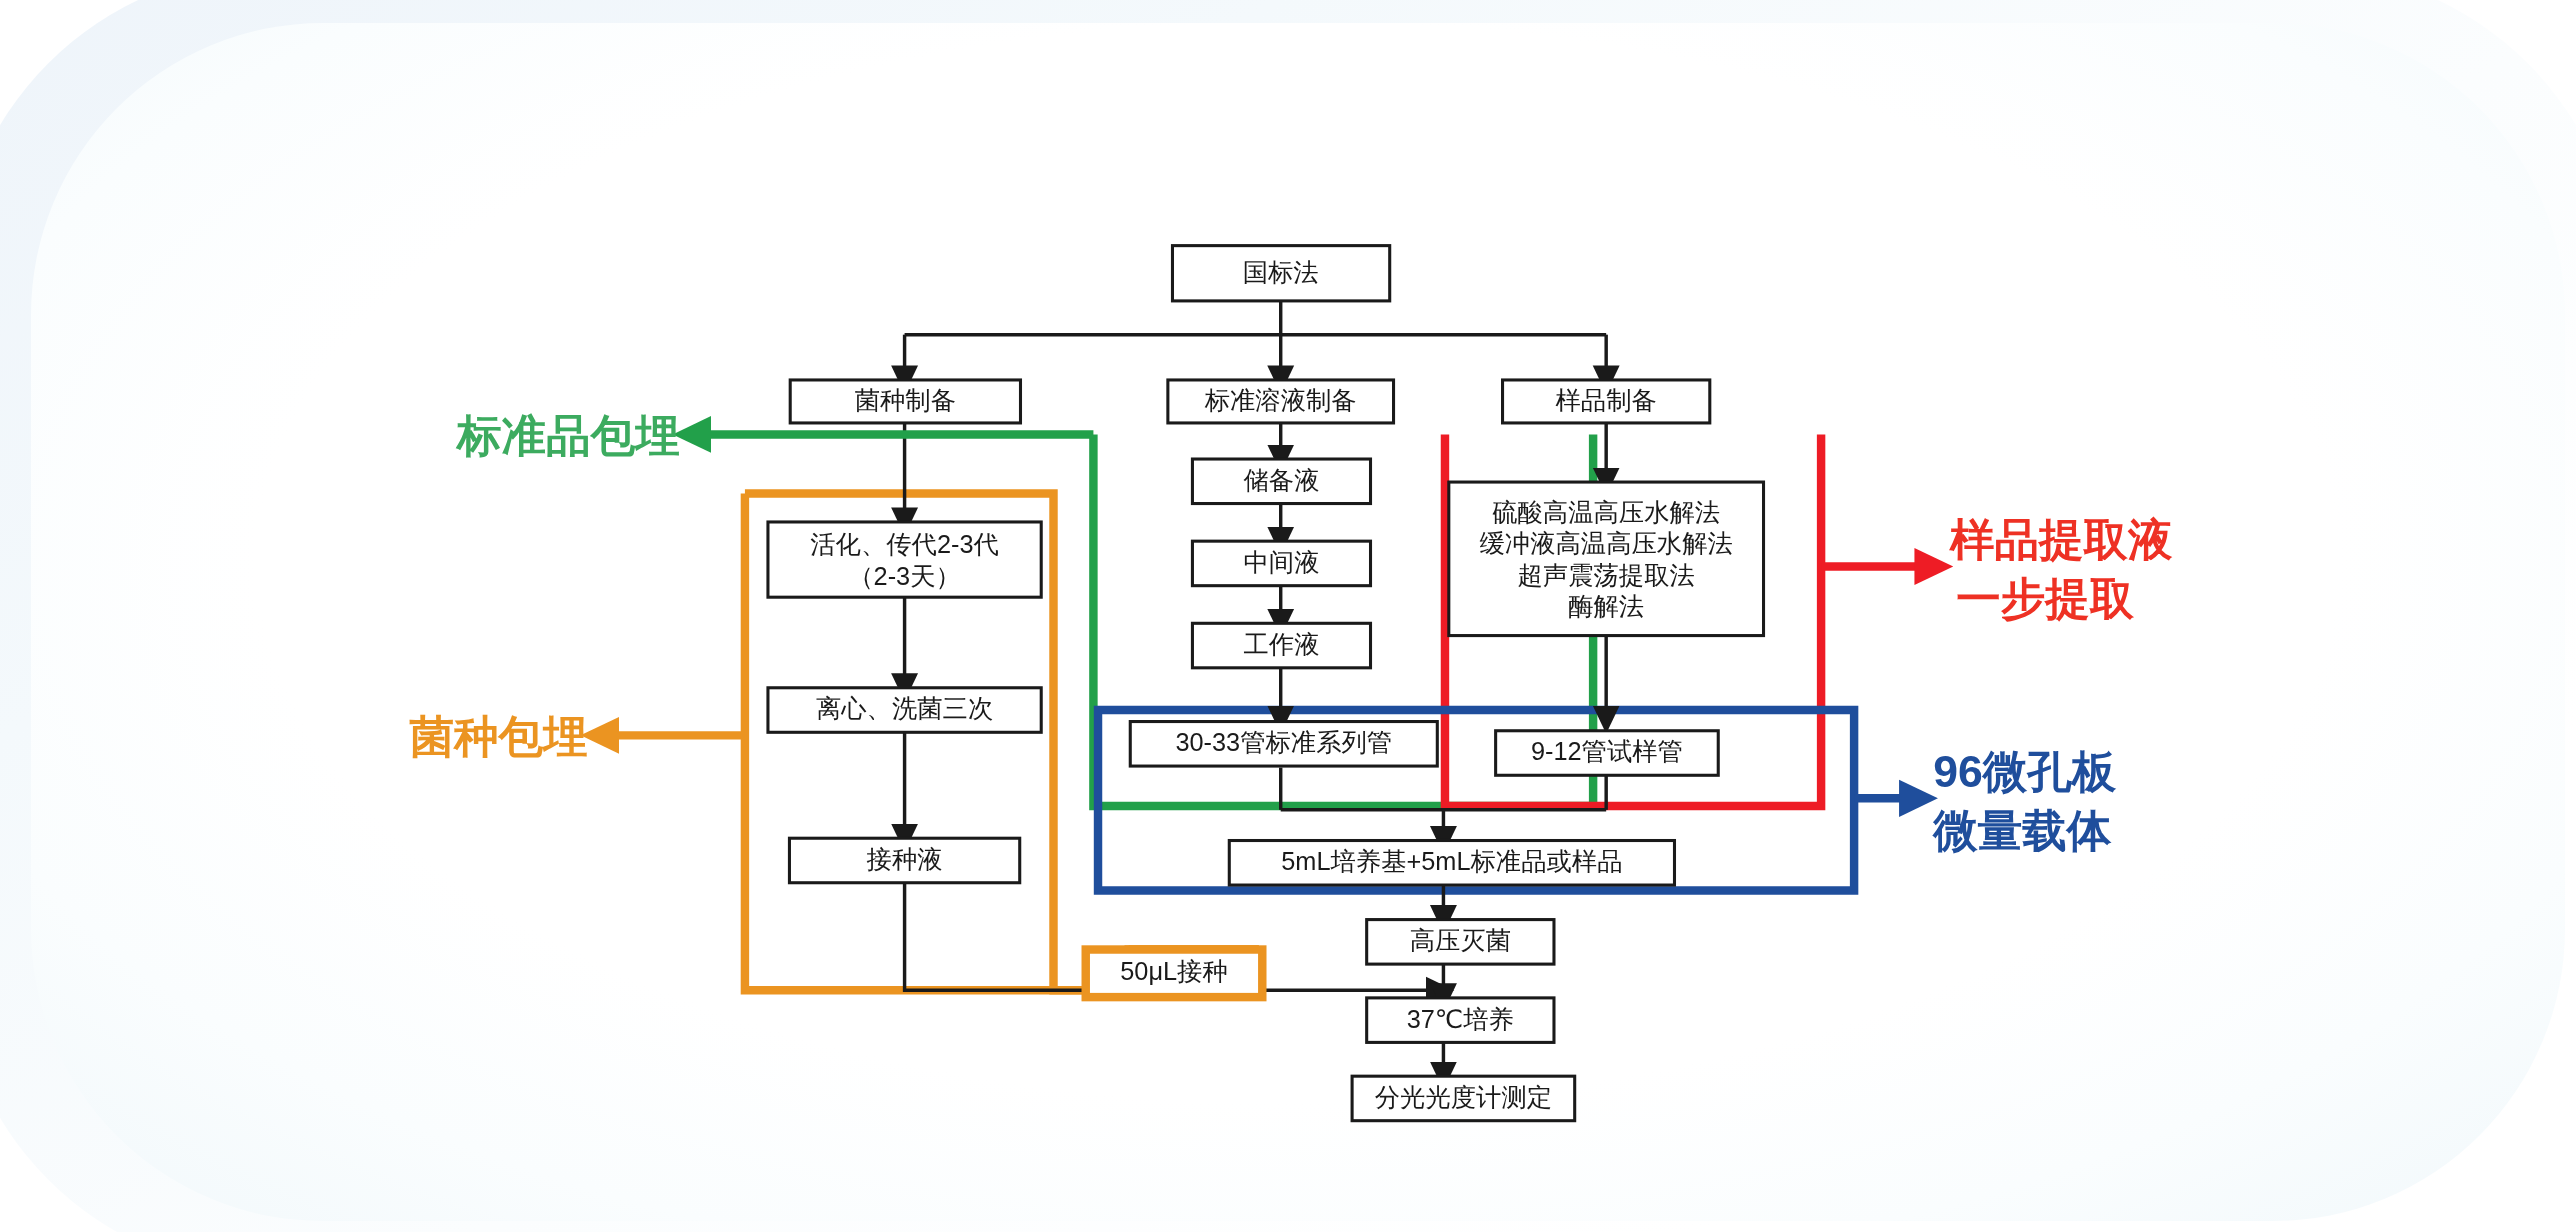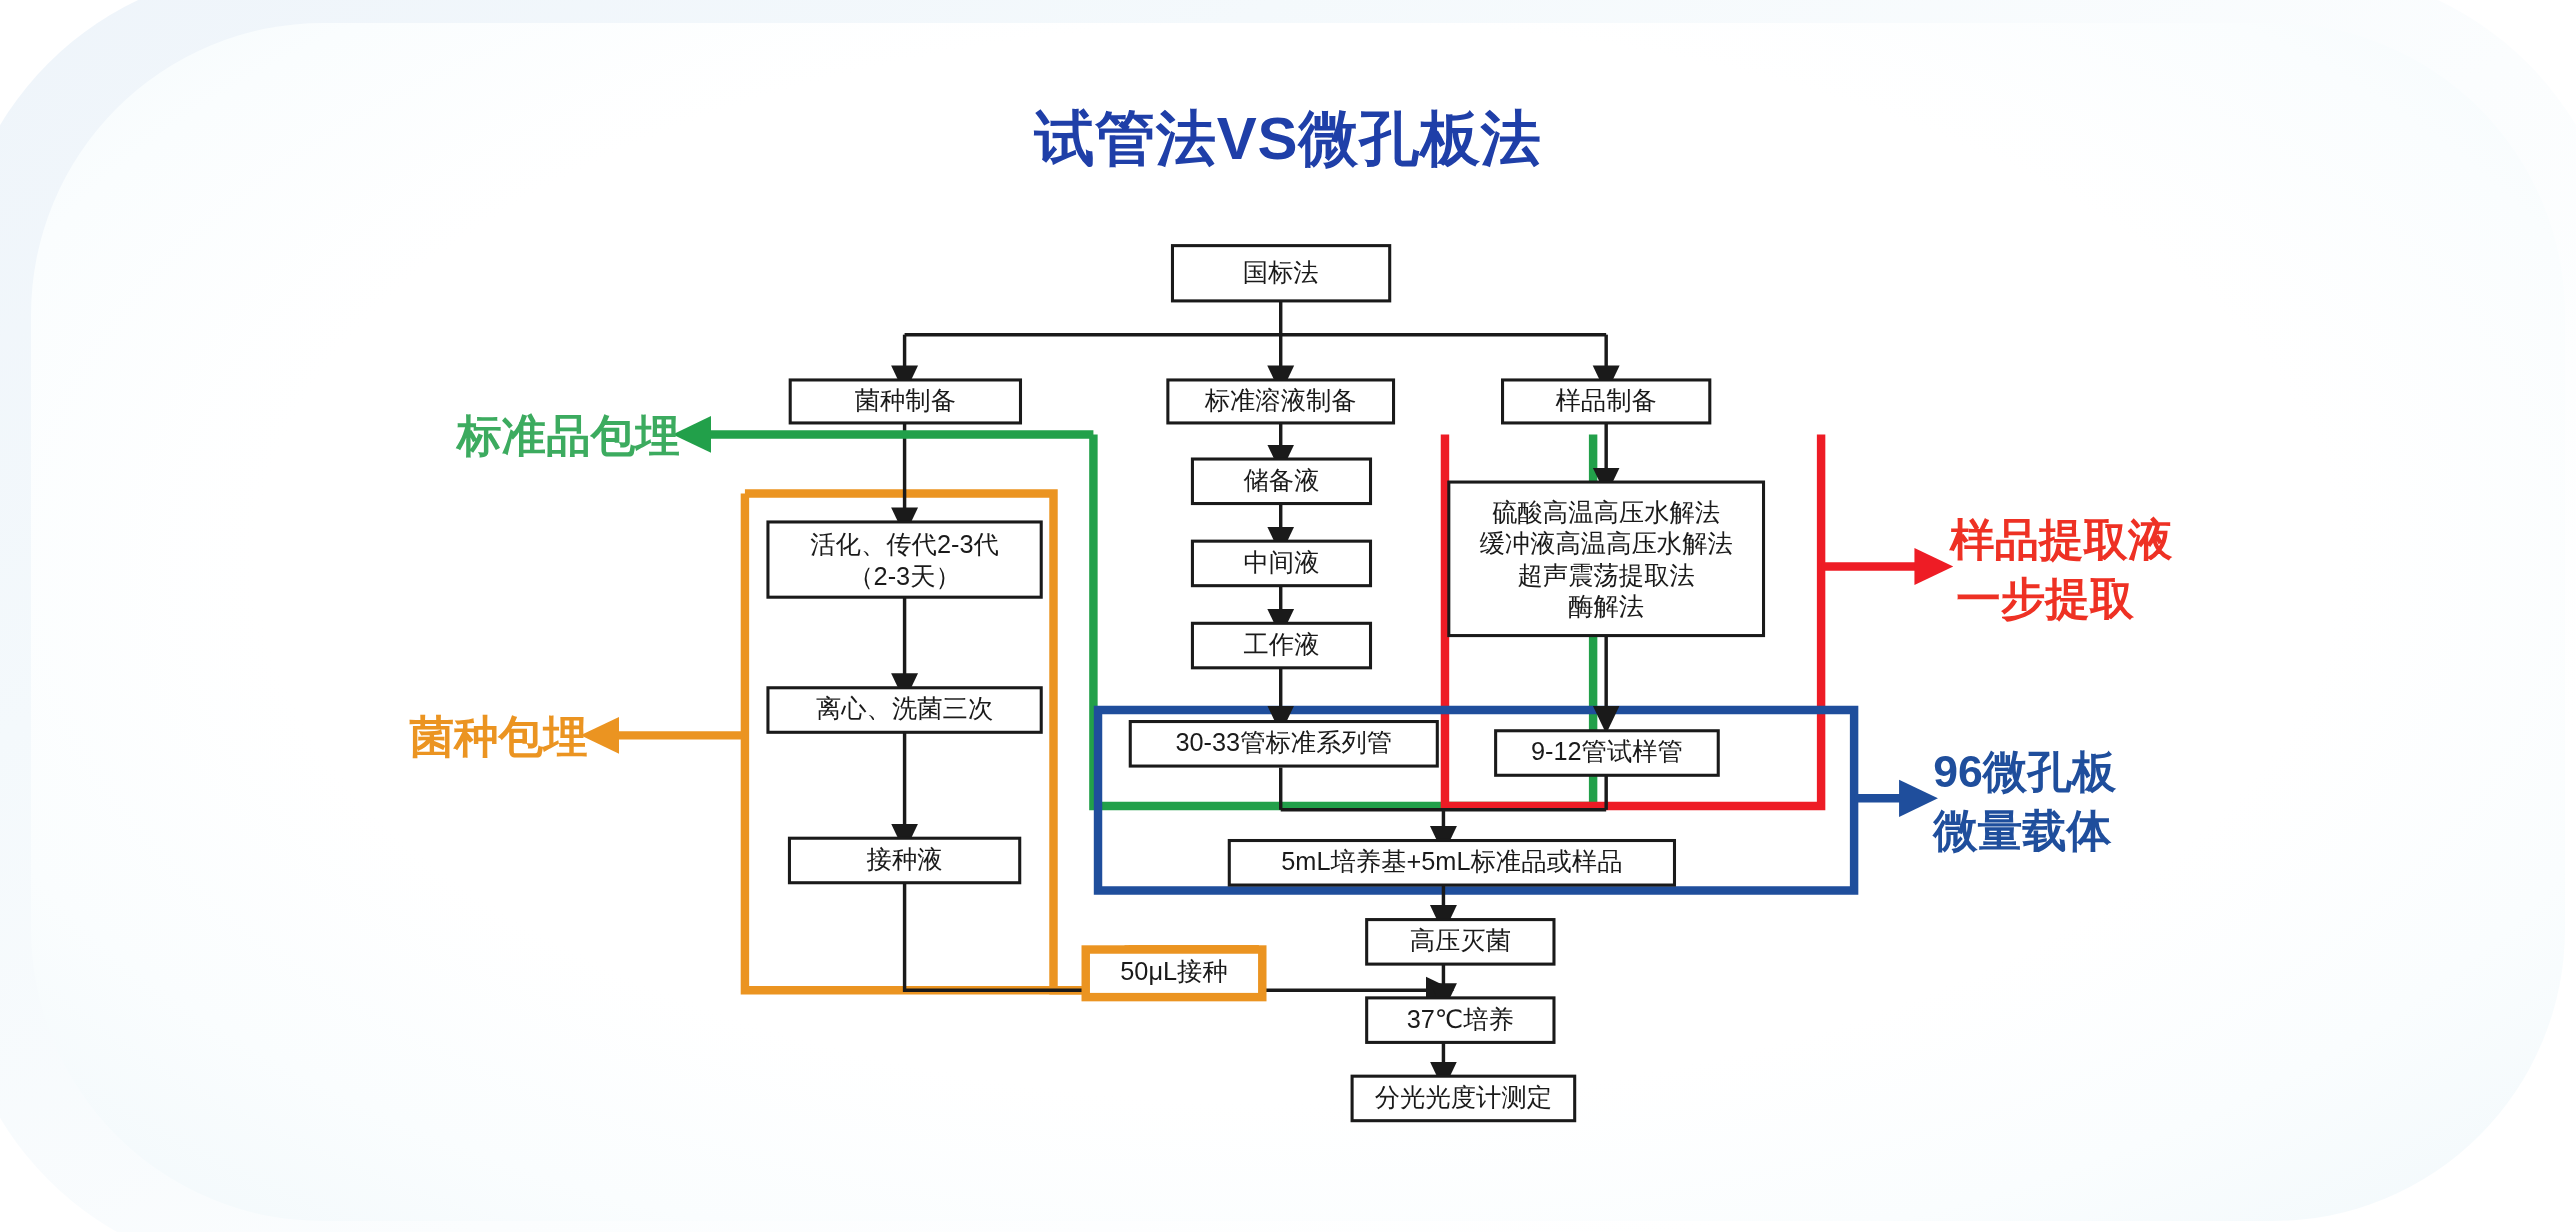--- a/index.html
+++ b/index.html
@@ -88,21 +88,20 @@
   .grp-blue { fill: none; stroke: #1f4e9c; stroke-width: 11; }
 </style>
 </head>
 <body>
 
 <div id="canvas">
 
   <div id="bg-panel"></div>
   <div id="bg-panel-2"></div>
 
-  <div id="title">试管法VS微孔板法</div>
 
   <svg id="flow" viewBox="0 0 3355 1605">
     <defs>
       <marker id="ah" markerWidth="9" markerHeight="9" refX="4.2" refY="4.5" orient="auto" markerUnits="strokeWidth">
         <path d="M0,0.6 L8.2,4.5 L0,8.4 z" fill="#1a1a1a"></path>
       </marker>
       <marker id="ah-green" markerWidth="5" markerHeight="5" refX="2.4" refY="2.5" orient="auto" markerUnits="strokeWidth">
         <path d="M0,0.3 L4.6,2.5 L0,4.7 z" fill="#22a04a"></path>
       </marker>
       <marker id="ah-orange" markerWidth="5" markerHeight="5" refX="2.4" refY="2.5" orient="auto" markerUnits="strokeWidth">

